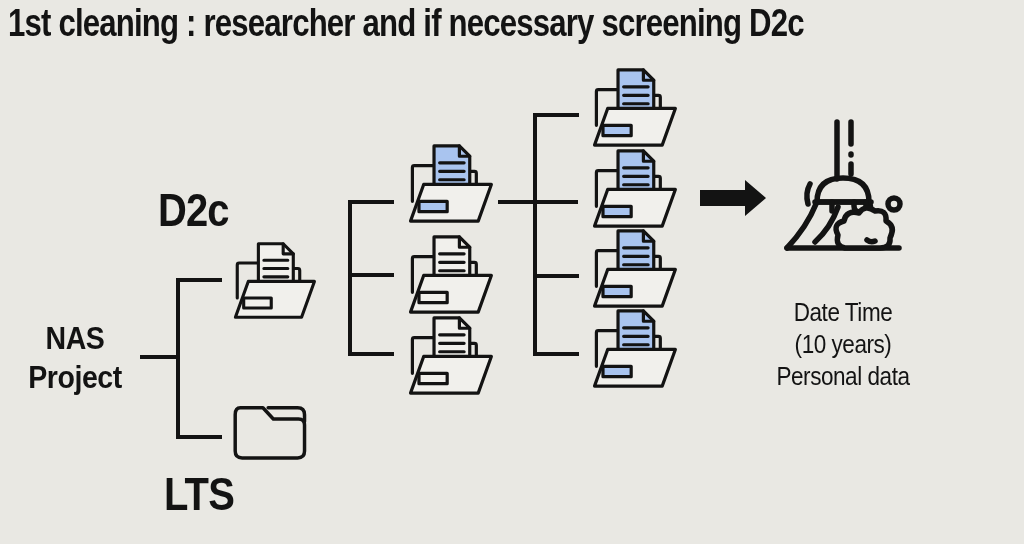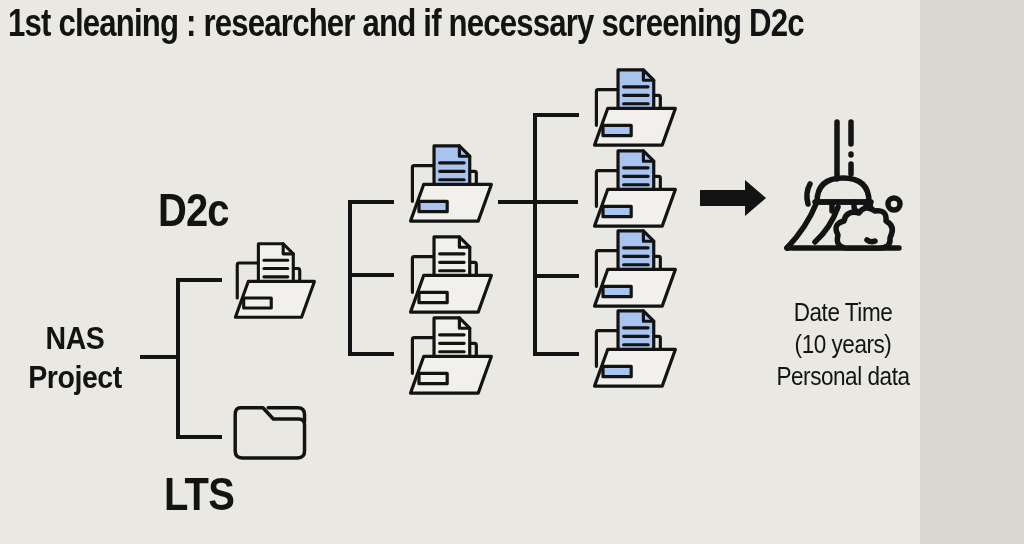--- a/index.html
+++ b/index.html
@@ -2,21 +2,21 @@
 <html style="--bg: #e9e8e3; --ink: #131313; --blue: #a9c4ef; --paper: #f1f0ec;"><head>
 <meta charset="utf-8">
 <title>1st cleaning diagram</title>
 <style>
   :root{
     --bg:#e9e8e3; --ink:#131313; --blue:#a9c4ef; --paper:#f1f0ec;
   }
   html,body{margin:0;padding:0;}
   body{background:#d8d7d2;font-family:"Liberation Sans",sans-serif;}
   .stage{
-    position:relative;width:920px;height:544px;overflow:hidden;
+    position:relative;width:1024px;height:544px;overflow:hidden;
     background:var(--bg);color:var(--ink);
   }
   .abs{position:absolute;}
   
   .title{
     left:8px;top:2px;
     font-size:38px;font-weight:bold;letter-spacing:-1px;white-space:nowrap;
     transform:scaleX(0.82);transform-origin:0 0;
   }
   .big-label{

